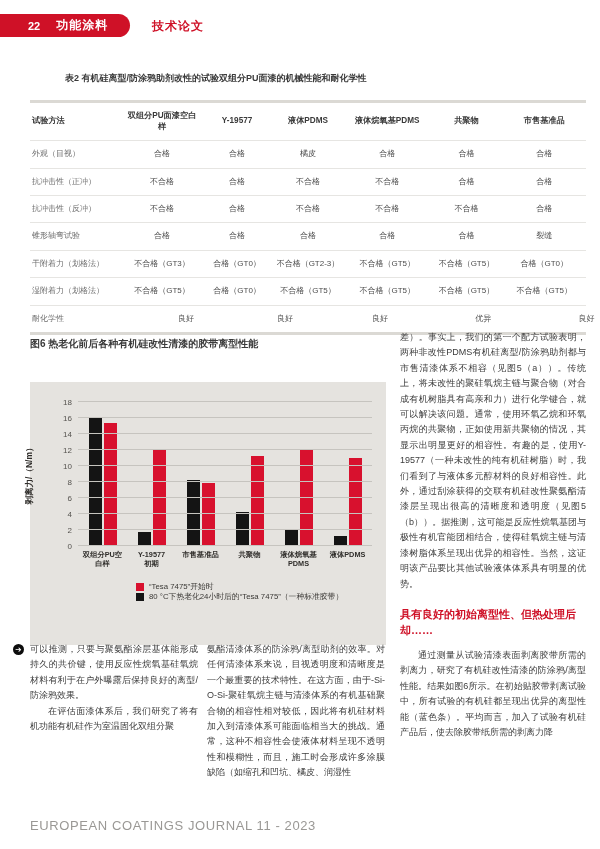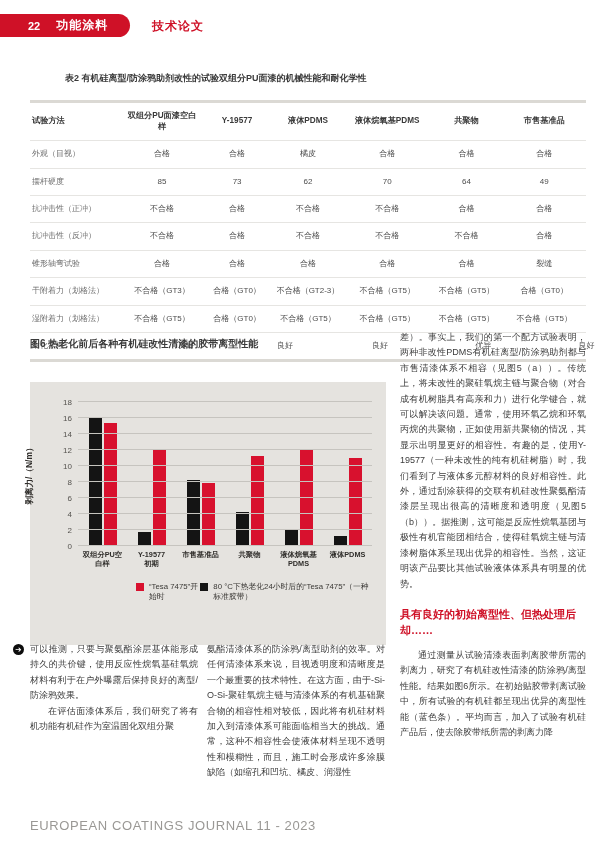--- a/index.html
+++ b/index.html
@@ -30,21 +30,21 @@
   .chart-plot{position:relative;height:144px;}
   .gridline{position:absolute;left:0;right:0;height:1px;background:#c6c4bf;}
   .ytick{position:absolute;left:-26px;width:20px;text-align:right;font-size:8px;color:#55534f;transform:translateY(50%);}
   .ylabel{position:absolute;left:-88px;top:0;bottom:0;width:80px;display:flex;align-items:center;justify-content:center;
           transform:rotate(-90deg);font-size:8.5px;font-weight:bold;color:#2f2d2a;white-space:nowrap;}
   .bar-groups{position:absolute;left:0;right:0;top:0;bottom:0;display:flex;}
   .bar-group{flex:1;display:flex;justify-content:center;align-items:flex-end;gap:2px;}
   .bar{width:13px;}
   .cat-row{display:flex;margin-top:4px;}
   .cat-label{flex:1;text-align:center;font-size:7.3px;font-weight:bold;color:#2f2d2a;white-space:pre-line;line-height:1.25;}
-  .legend{margin:14px 0 16px 58px;display:flex;gap:0;}
+  .legend{margin:14px 0 16px 58px;display:flex;flex-direction:column;gap:0;}
   .legend-item{display:flex;align-items:flex-start;gap:5px;font-size:7.8px;color:#3a3835;line-height:1.3;}
   .legend-swatch{width:8px;height:8px;flex:0 0 auto;margin-top:1px;}
 
   
   .col{position:absolute;font-size:9px;line-height:15.4px;text-align:justify;color:#3c3c3c;}
   .col p{margin:0;}
   .col .indent{text-indent:2em;}
   .col-left{left:30px;top:642px;width:168px;}
   .col-mid{left:207px;top:642px;width:178px;}
   .col-right{left:400px;top:330px;width:186px;}
@@ -79,29 +79,20 @@
         <div class="tcell">市售基准品</div>
       </div>
       <div class="trow">
         <div class="tcell">外观（目视）</div>
         <div class="tcell">合格</div>
         <div class="tcell">合格</div>
         <div class="tcell">橘皮</div>
         <div class="tcell">合格</div>
         <div class="tcell">合格</div>
         <div class="tcell">合格</div>
-      </div>
-      <div class="trow">
-        <div class="tcell">摆杆硬度</div>
-        <div class="tcell">85</div>
-        <div class="tcell">73</div>
-        <div class="tcell">62</div>
-        <div class="tcell">70</div>
-        <div class="tcell">64</div>
-        <div class="tcell">49</div>
       </div>
       <div class="trow">
         <div class="tcell">抗冲击性（正冲）</div>
         <div class="tcell">不合格</div>
         <div class="tcell">合格</div>
         <div class="tcell">不合格</div>
         <div class="tcell">不合格</div>
         <div class="tcell">合格</div>
         <div class="tcell">合格</div>
       </div>

